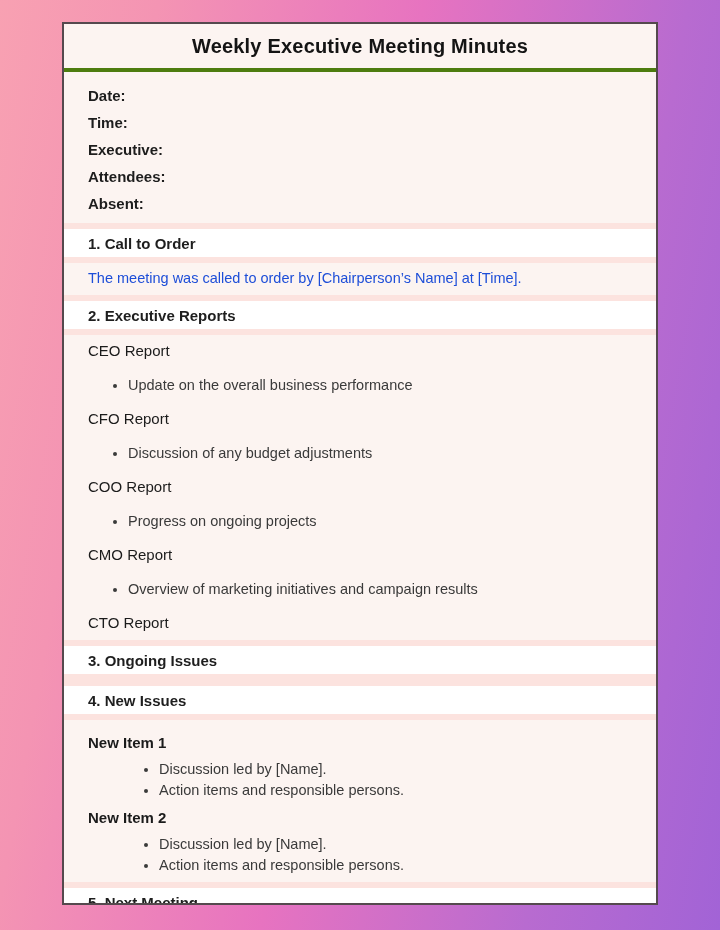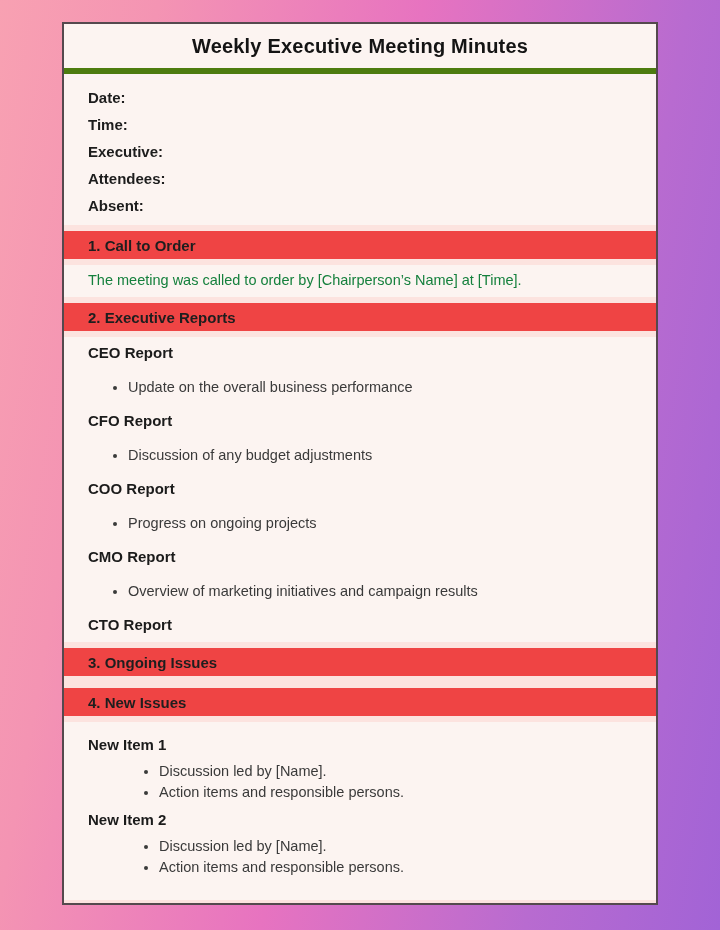--- a/index.html
+++ b/index.html
@@ -17,21 +17,21 @@
     width: 596px;
     height: 883px;
     background: #fce3df;
     border: 2px solid #55494e;
     display: flex;
     flex-direction: column;
     overflow: hidden;
   }
   .title-row {
     background: #fcf4f1;
-    border-bottom: 6px solid #4d7c0f;
+    border-bottom: 4px solid #4d7c0f;
     text-align: center;
     padding: 11px 10px 10px;
     flex: none;
   }
   .title-row h1 {
     font-size: 20px;
     font-weight: bold;
     color: #141414;
     letter-spacing: 0.2px;
   }
@@ -41,61 +41,61 @@
     flex: none;
   }
   .field-line {
     font-size: 15px;
     font-weight: bold;
     color: #1d1d1d;
     line-height: 27px;
     height: 27px;
   }
   .band {
-    background: #ef4444;
+    background: #ffffff;
     margin: 6px 0;
     padding: 5px 24px 4px;
     font-size: 15px;
     font-weight: bold;
     color: #1e1e1e;
     line-height: 19px;
     flex: none;
   }
   .para-block {
     background: #fcf4f1;
     padding: 6px 24px 7px;
     font-size: 14.5px;
-    color: #15803d;
+    color: #1d4ed8;
     line-height: 19px;
     flex: none;
   }
   .list-block {
     background: #fcf4f1;
     padding: 5px 24px 6px;
     flex: none;
   }
   .report-title {
     font-size: 15px;
-    font-weight: bold;
+    font-weight: normal;
     color: #1b1b1b;
     line-height: 22px;
   }
   .list-block ul {
     list-style: disc outside;
     padding-left: 28px;
     margin: 12px;
   }
   .list-block li {
     font-size: 14.5px;
     color: #3a3a3a;
     line-height: 22px;
   }
   .items-block {
     background: #fcf4f1;
-    padding: 6px 24px 18px;
+    padding: 6px 24px 2px;
     flex: none;
   }
   .item-title {
     font-size: 15px;
     font-weight: bold;
     color: #1b1b1b;
     line-height: 22px;
     margin: 6px 0 5px;
   }
   .items-block ul {

